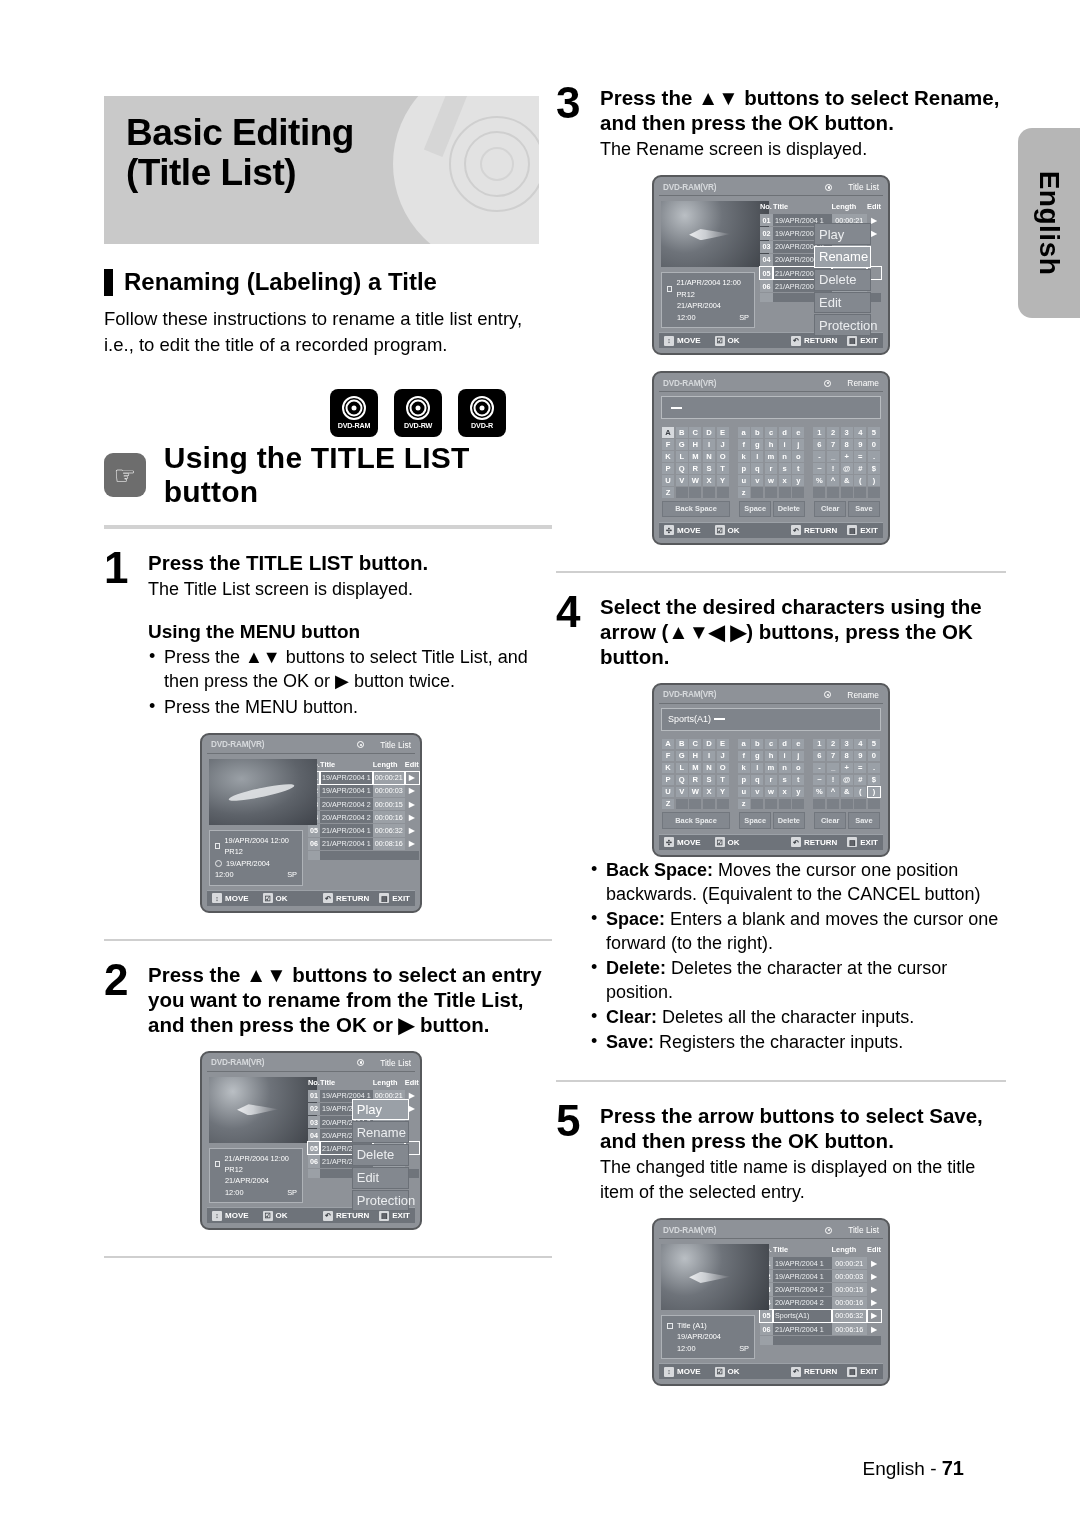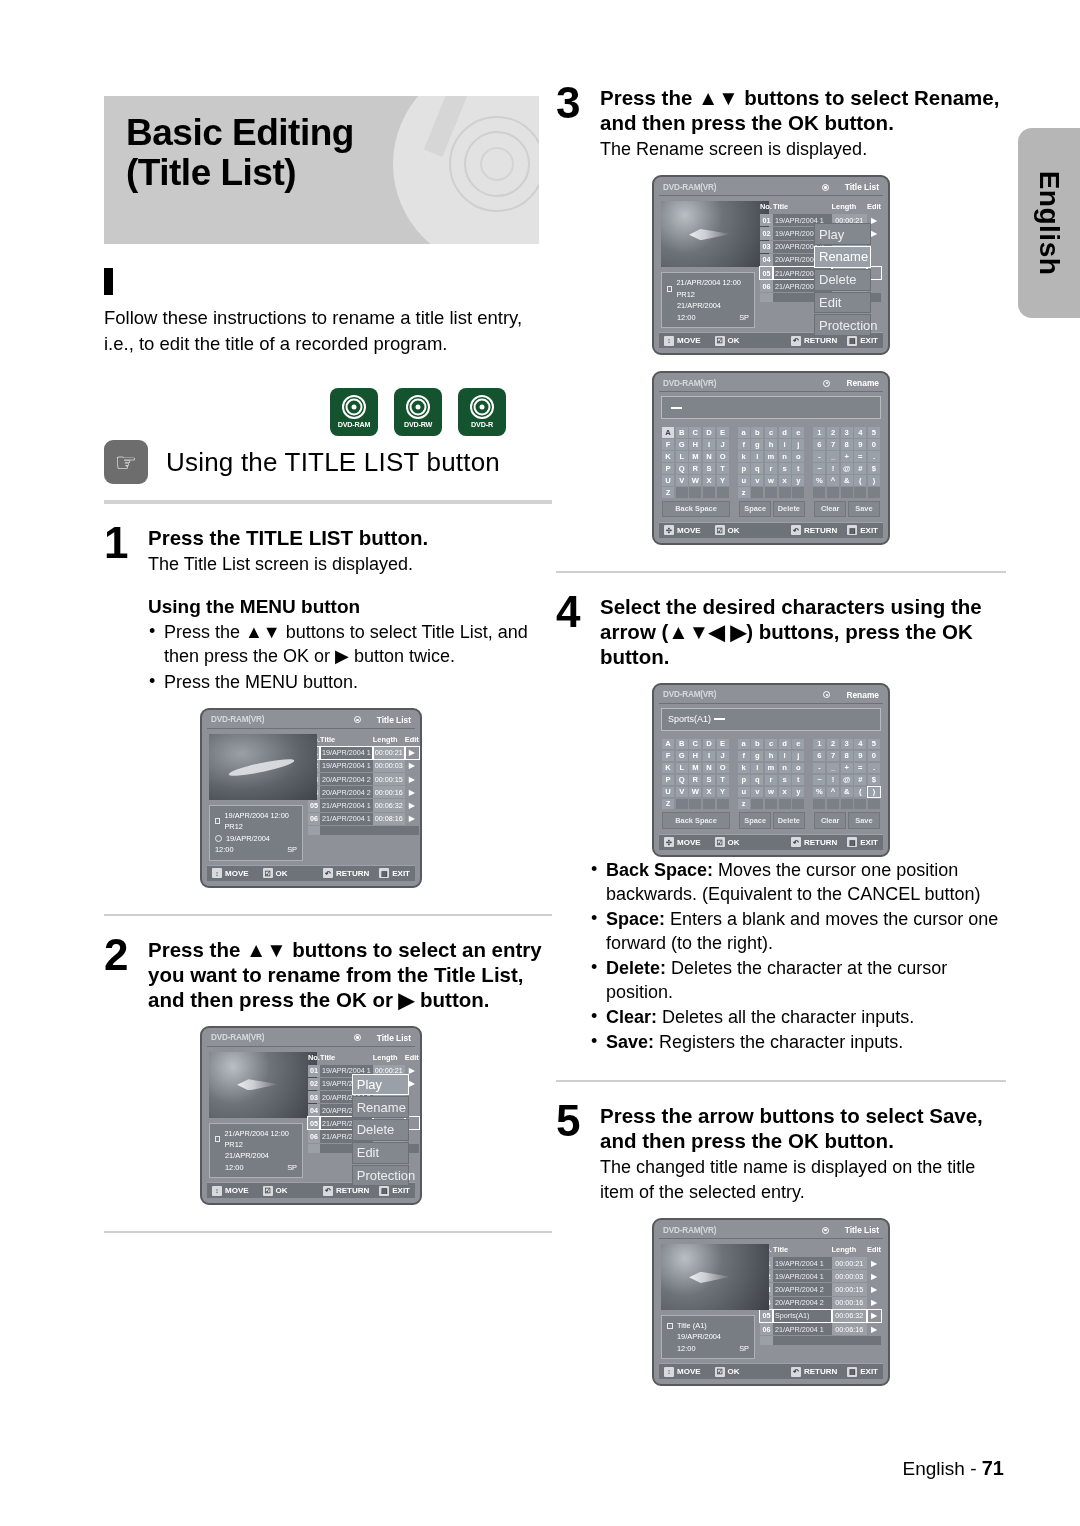--- a/index.html
+++ b/index.html
@@ -89,21 +89,21 @@
 
   .body-text { font-size:18.5px; line-height:1.38; margin-top:10px; }
 
   
   #disc-icons {
     display:flex; gap:16px; justify-content:flex-end;
     margin-top:32px; padding-right:46px;
   }
   .disc-chip {
     width:48px; height:48px; border-radius:8px;
-    background:#14532d; color:#fff;
+    background:#000000; color:#fff;
     display:flex; flex-direction:column; align-items:center; justify-content:center;
     gap:1px;
   }
   .disc-chip .ring {
     width:24px; height:24px; border-radius:50%;
     border:2px solid #fff; position:relative;
   }
   .disc-chip .ring::before {
     content:""; position:absolute; left:50%; top:50%;
     transform:translate(-50%,-50%);
@@ -121,21 +121,21 @@
     display:flex; align-items:center; gap:18px;
     margin-top:4px;
   }
   .hand-chip {
     width:44px; height:44px; border-radius:9px;
     background:#6d6d6d; color:#fff;
     display:flex; align-items:center; justify-content:center;
     font-size:25px; line-height:1;
   }
   #title-list-head h3 {
-    margin:0; font-size:26px; font-weight:normal; letter-spacing:0.2px;
+    margin:0; font-size:30px; font-weight:bold; letter-spacing:0.2px;
   }
   .rule { height:4px; background:#d2d2d2; margin:16px 0 0 0; }
   .rule-thin { height:2px; background:#cfcfcf; margin:26px 0 0 0; }
 
   
   .step { display:flex; gap:12px; margin-top:18px; }
   .step-num { font-size:44px; font-weight:bold; line-height:0.95; min-width:32px; }
   .step-body { flex:1; padding-top:3px; }
   .step-title { font-size:20.5px; font-weight:bold; line-height:1.22; }
   .step-sub { font-size:18px; line-height:1.35; margin-top:2px; }
@@ -160,21 +160,21 @@
   .tv-wide { width:238px; }
   .tv.ind { margin-left:96px; }
   .tv.ind-r { margin-left:96px; }
 
   .tv-top {
     display:flex; justify-content:space-between; align-items:center;
     padding:1px 4px 3px 4px;
     border-bottom:1px solid #6d7176;
   }
   .tv-disc { font-size:8.2px; font-weight:bold; color:#d6d9dc; letter-spacing:-0.2px;}
-  .tv-mode { font-size:8.4px; font-weight:bold; color:#ffffff; display:flex; align-items:center; gap:16px;}
+  .tv-mode { font-size:8.4px; font-weight:normal; color:#ffffff; display:flex; align-items:center; gap:16px;}
   .tv-mode .dot {
     width:7px;height:7px;border-radius:50%;
     border:1.2px solid #fff; display:inline-block; position:relative;
   }
   .tv-mode .dot::after{content:"";position:absolute;left:1.4px;top:1.4px;width:2.4px;height:2.4px;border-radius:50%;background:#fff;}
 
   .tv-body { display:flex; gap:5px; padding:5px 2px 4px 2px; }
   .tv-left { width:94px; }
   .thumb {
     width:108px; height:66px;
@@ -288,21 +288,21 @@
     background:#83888f; color:#e9ebed;
     font-size:7.4px; font-weight:bold;
     padding:2.6px 0; text-align:center; flex:1;
     border:1px solid #72777e;
   }
   .kb-sub { display:flex; gap:1.5px; flex:1; }
 
   
   #footer {
     position:absolute; left:0; right:0; bottom:46px;
-    text-align:right; padding-right:76px;
+    text-align:right; padding-right:116px;
     font-size:19px;
   }
   #footer b { font-size:20px; }
 </style>
 </head>
 <body>
 
 <div id="lang-tab">
   <span>English</span>
 </div>
@@ -315,20 +315,21 @@
       <div class="disc-hole"></div>
     </div>
     <h1>
       <span>Basic Editing</span><br>
       <span>(Title List)</span>
     </h1>
   </div>
 
   <div class="sec-head">
     <div class="sec-bar"></div>
+    <h2>Renaming (Labeling) a Title</h2>
   </div>
   <div class="body-text">Follow these instructions to rename a title list entry, i.e., to edit the title of a recorded program.</div>
 
   <div id="disc-icons">
     <div class="disc-chip">
       <div class="ring"></div>
       <div class="lbl">DVD-RAM</div>
     </div>
     <div class="disc-chip">
       <div class="ring"></div>

